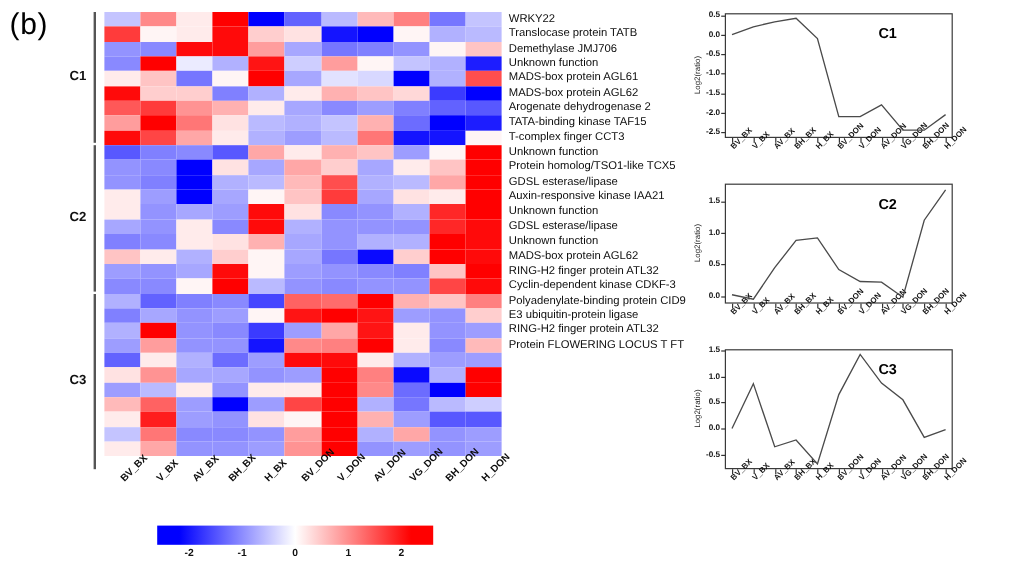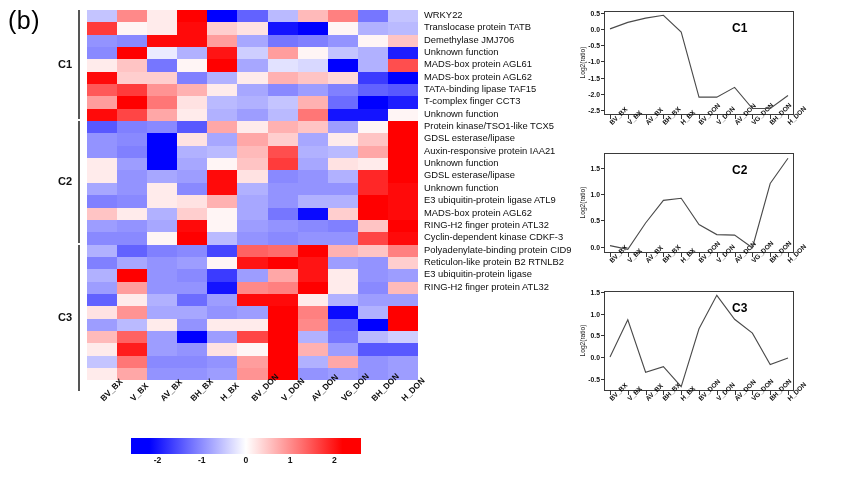--- a/index.html
+++ b/index.html
@@ -494,37 +494,37 @@
       </div>
     </div>
 
   <div id="gene-labels">
       <div class="gene-label">WRKY22</div>
       <div class="gene-label">Translocase protein TATB</div>
       <div class="gene-label">Demethylase JMJ706</div>
       <div class="gene-label">Unknown function</div>
       <div class="gene-label">MADS-box protein AGL61</div>
       <div class="gene-label">MADS-box protein AGL62</div>
-      <div class="gene-label">TATA-binding lipase TAF15</div>
+      <div class="gene-label">Arogenate dehydrogenase 2</div>
+      <div class="gene-label">TATA-binding kinase TAF15</div>
       <div class="gene-label">T-complex finger CCT3</div>
       <div class="gene-label">Unknown function</div>
-      <div class="gene-label">Protein kinase/TSO1-like TCX5</div>
+      <div class="gene-label">Protein homolog/TSO1-like TCX5</div>
       <div class="gene-label">GDSL esterase/lipase</div>
-      <div class="gene-label">Auxin-responsive protein IAA21</div>
+      <div class="gene-label">Auxin-responsive kinase IAA21</div>
       <div class="gene-label">Unknown function</div>
       <div class="gene-label">GDSL esterase/lipase</div>
       <div class="gene-label">Unknown function</div>
-      <div class="gene-label">E3 ubiquitin-protein ligase ATL9</div>
       <div class="gene-label">MADS-box protein AGL62</div>
       <div class="gene-label">RING-H2 finger protein ATL32</div>
       <div class="gene-label">Cyclin-dependent kinase CDKF-3</div>
       <div class="gene-label">Polyadenylate-binding protein CID9</div>
-      <div class="gene-label">Reticulon-like protein B2 RTNLB2</div>
       <div class="gene-label">E3 ubiquitin-protein ligase</div>
       <div class="gene-label">RING-H2 finger protein ATL32</div>
+      <div class="gene-label">Protein FLOWERING LOCUS T FT</div>
     </div>
 
   <div id="hm-xaxis">
       <div class="hm-xtick" style="left: 11.05px;">BV_BX</div>
       <div class="hm-xtick" style="left: 41.15px;">V_BX</div>
       <div class="hm-xtick" style="left: 71.25px;">AV_BX</div>
       <div class="hm-xtick" style="left: 101.35px;">BH_BX</div>
       <div class="hm-xtick" style="left: 131.45px;">H_BX</div>
       <div class="hm-xtick" style="left: 161.55px;">BV_DON</div>
       <div class="hm-xtick" style="left: 191.65px;">V_DON</div>

